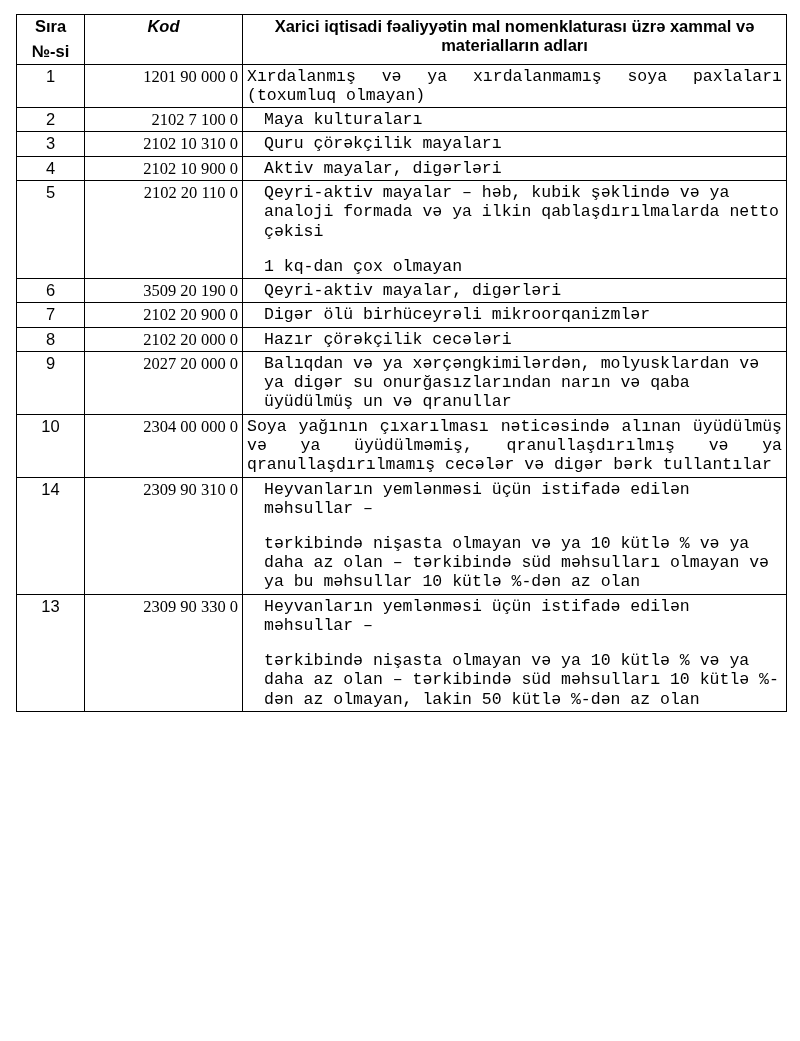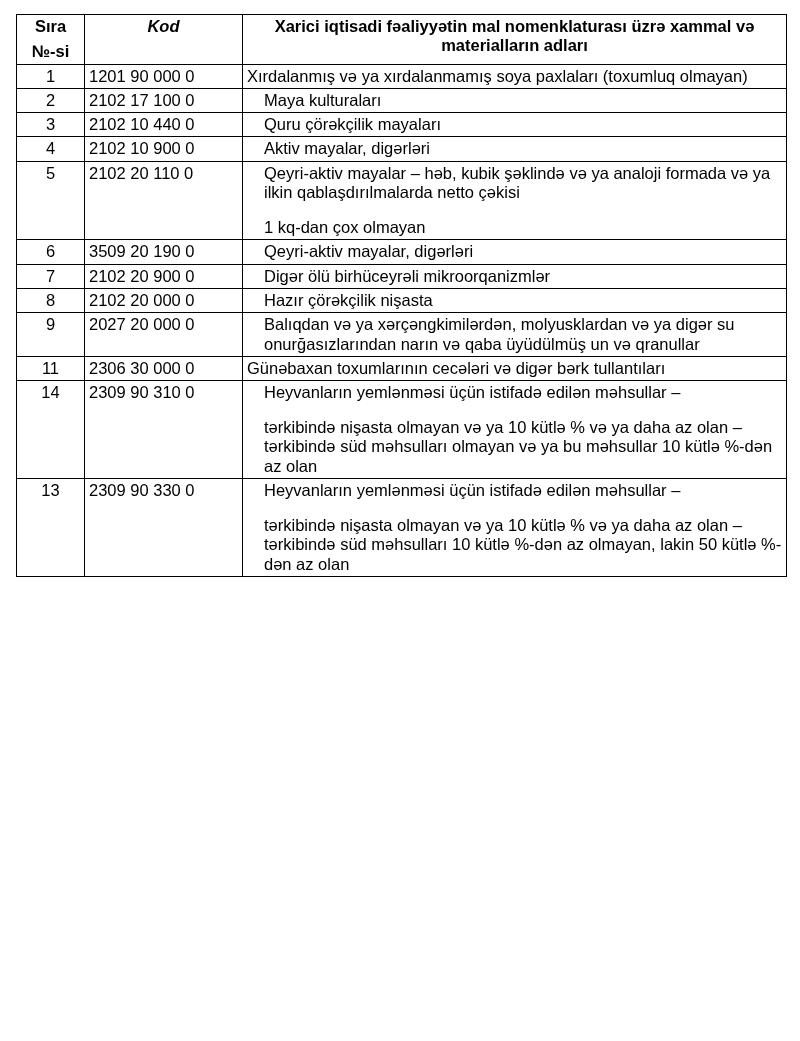--- a/index.html
+++ b/index.html
@@ -46,30 +46,32 @@
   }
   th.h-no { font-size: 16.5px; }
   th.h-code { font-size: 18px; font-style: italic; }
   th.h-name { font-size: 17.5px; }
 
   td.cell-no {
     text-align: center;
     vertical-align: middle;
   }
   td.cell-code {
-    text-align: left;
+    text-align: right;
     vertical-align: middle;
     white-space: nowrap;
+    font-family: Liberation Serif, serif;
   }
   td.cell-name {
     text-align: justify;
     text-justify: inter-word;
     vertical-align: top;
     padding-left: 5px;
     padding-right: 5px;
+    font-family: Liberation Mono, monospace;
   }
   td.cell-name.nojust {
     text-align: left;
     padding-left: 21px;
   }
   .gap {
     display: block;
     height: 0.95em;
   }
 </style>
@@ -97,27 +99,27 @@
     <tbody>
 
       <tr>
         <td class="cell-no">1</td>
         <td class="cell-code">1201 90 000 0</td>
         <td class="cell-name">Xırdalanmış və ya xırdalanmamış soya paxlaları (toxumluq olmayan)</td>
       </tr>
 
       <tr>
         <td class="cell-no">2</td>
-        <td class="cell-code">2102 17 100 0</td>
+        <td class="cell-code">2102 7 100 0</td>
         <td class="cell-name nojust">Maya kulturaları</td>
       </tr>
 
       <tr>
         <td class="cell-no">3</td>
-        <td class="cell-code">2102 10 440 0</td>
+        <td class="cell-code">2102 10 310 0</td>
         <td class="cell-name nojust">Quru çörəkçilik mayaları</td>
       </tr>
 
       <tr>
         <td class="cell-no">4</td>
         <td class="cell-code">2102 10 900 0</td>
         <td class="cell-name nojust">Aktiv mayalar, digərləri</td>
       </tr>
 
       <tr>
@@ -138,35 +140,35 @@
 
       <tr>
         <td class="cell-no">7</td>
         <td class="cell-code">2102 20 900 0</td>
         <td class="cell-name nojust">Digər ölü birhüceyrəli mikroorqanizmlər</td>
       </tr>
 
       <tr>
         <td class="cell-no">8</td>
         <td class="cell-code">2102 20 000 0</td>
-        <td class="cell-name nojust">Hazır çörəkçilik nişasta</td>
+        <td class="cell-name nojust">Hazır çörəkçilik cecələri</td>
       </tr>
 
       <tr>
         <td class="cell-no">9</td>
         <td class="cell-code">2027 20 000 0</td>
         <td class="cell-name nojust">Balıqdan və ya xərçəngkimilərdən, molyusklardan və ya digər su onurğasızlarından narın və qaba üyüdülmüş un və qranullar</td>
       </tr>
 
+      <tr>
+        <td class="cell-no">10</td>
+        <td class="cell-code">2304 00 000 0</td>
+        <td class="cell-name">Soya yağının çıxarılması nəticəsində alınan üyüdülmüş və ya üyüdülməmiş, qranullaşdırılmış və ya qranullaşdırılmamış cecələr və digər bərk tullantılar</td>
+      </tr>
 
-      <tr>
-        <td class="cell-no">11</td>
-        <td class="cell-code">2306 30 000 0</td>
-        <td class="cell-name">Günəbaxan toxumlarının cecələri və digər bərk tullantıları</td>
-      </tr>
 
 
 
       <tr>
         <td class="cell-no">14</td>
         <td class="cell-code">2309 90 310 0</td>
         <td class="cell-name nojust">
           <span>Heyvanların yemlənməsi üçün istifadə edilən məhsullar –</span>
           <span class="gap"></span>
           <span>tərkibində nişasta olmayan və ya 10 kütlə % və ya daha az olan – tərkibində süd məhsulları olmayan və ya bu məhsullar 10 kütlə %-dən az olan</span>

